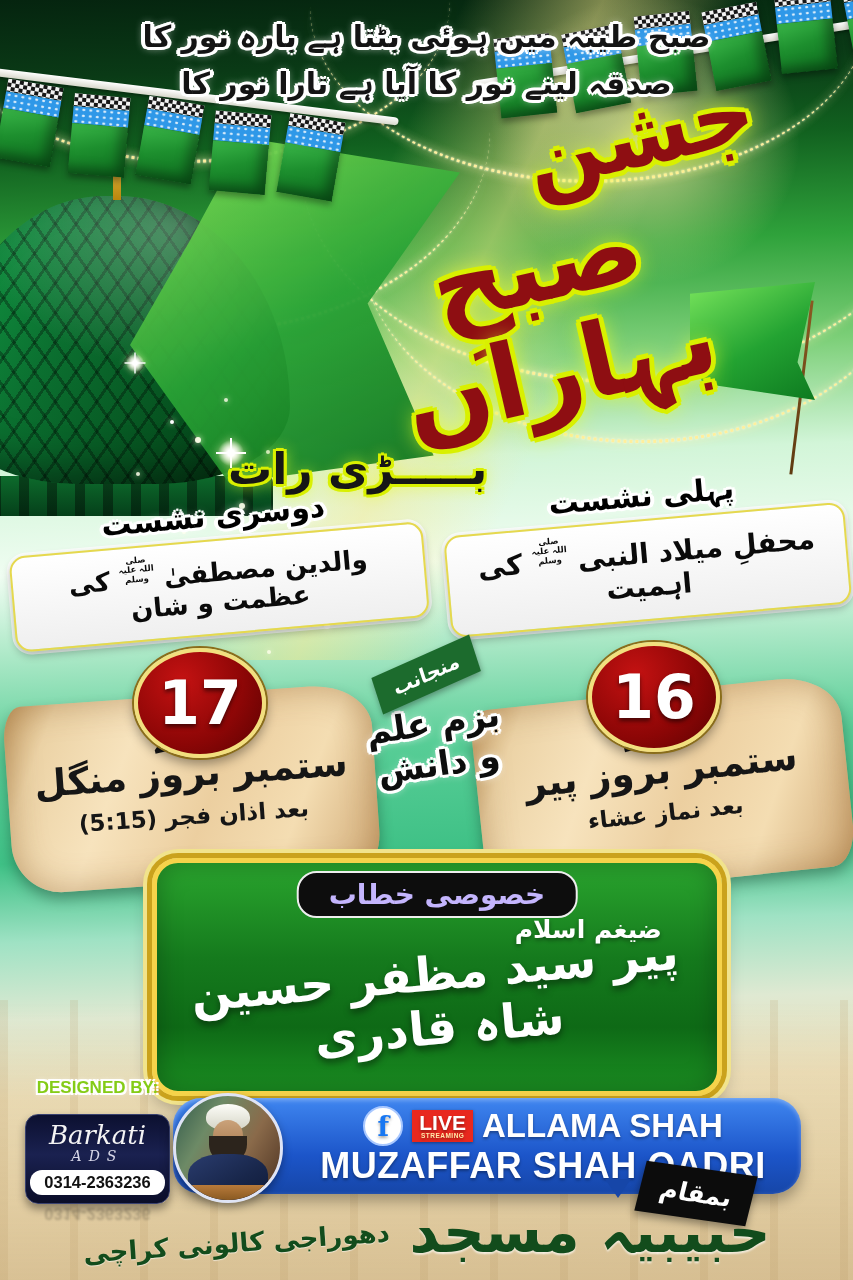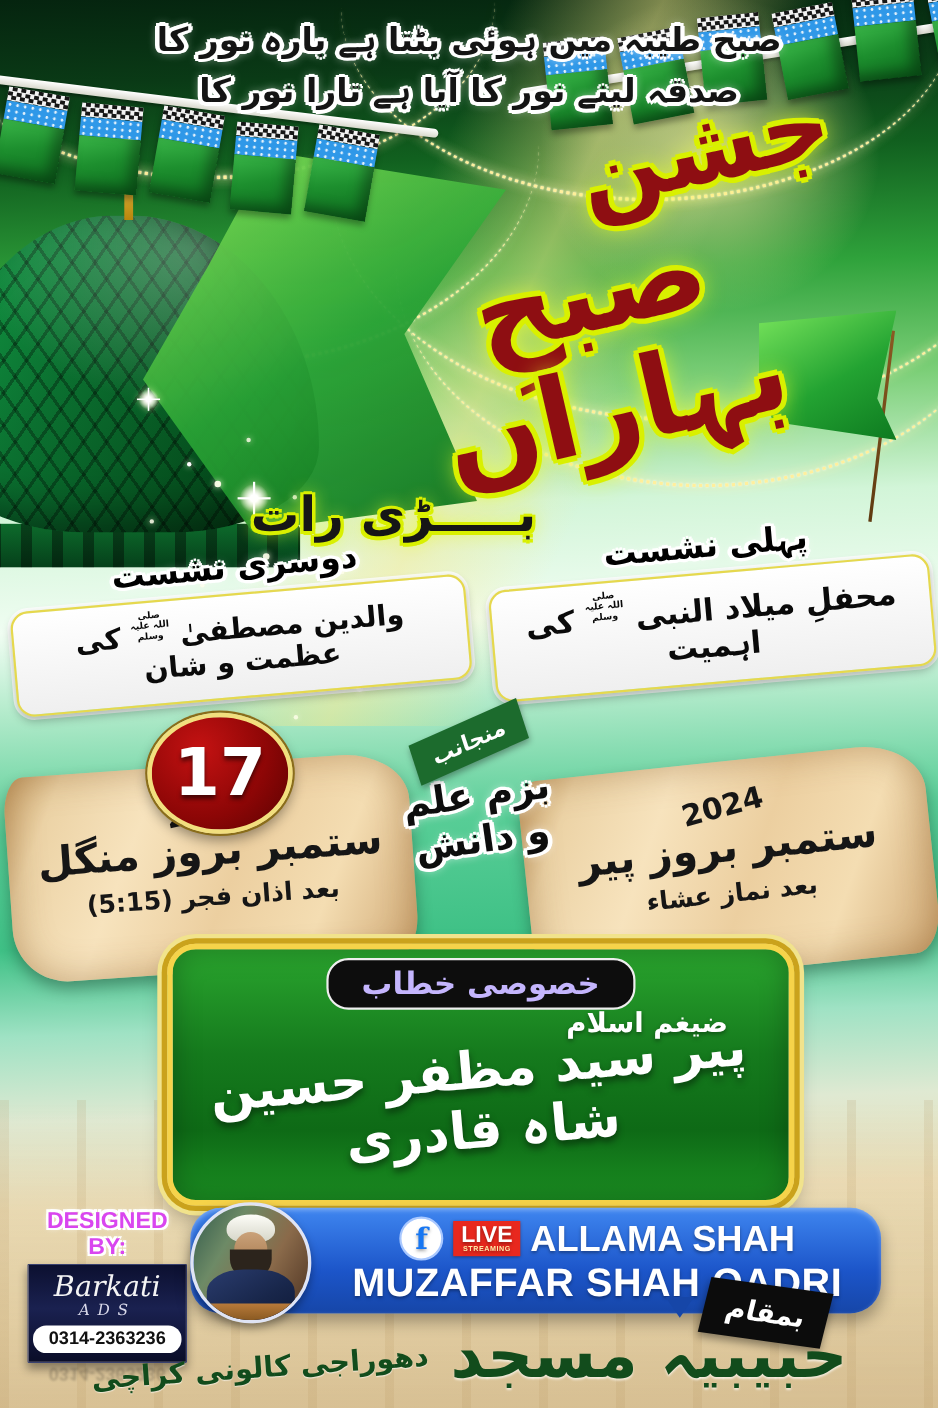--- a/index.html
+++ b/index.html
@@ -167,25 +167,25 @@
     color:#c4b5fd;padding:5px 30px;border-radius:20px;font-size:28px;font-weight:bold;
     border:2px solid #eee;white-space:nowrap;}
   .banner-title{position:absolute;top:52px;right:55px;color:#fff;font-size:25px;font-weight:bold;
     text-shadow:0 2px 4px rgba(0,0,0,.4);}
   .banner-name{position:absolute;top:84px;left:10px;right:10px;text-align:center;color:#fff;
     font-size:47px;font-weight:bold;line-height:1.15;transform:rotate(-5deg);
     text-shadow:0 4px 7px rgba(0,0,0,.45);}
 
   
   .designer{left:25px;top:1078px;width:145px;text-align:center;}
-  .designer-label{font-size:21px;font-weight:bold;color:#d946ef;
+  .designer-label{font-size:17px;font-weight:bold;color:#84cc16;
     font-family:"Liberation Sans",sans-serif;text-shadow:-2px -2px 0 #fff,2px -2px 0 #fff,
-    -2px 2px 0 #fff,2px 2px 0 #fff,0 0 6px #fff;margin-top:20px;}
-  .designer-box{margin-top:3px;background:linear-gradient(180deg,#0c1030,#1a2150 45%,#0a0d28);
-    border-radius:1px;border:1px solid #39416f;padding:5px 4px 8px;
+    -2px 2px 0 #fff,2px 2px 0 #fff,0 0 6px #fff;}
+  .designer-box{margin-top:16px;background:linear-gradient(180deg,#0c1030,#1a2150 45%,#0a0d28);
+    border-radius:13px;border:1px solid #39416f;padding:5px 4px 8px;
     box-shadow:0 5px 9px rgba(0,0,0,.4);}
   .designer-brand{color:#f4f4f4;font-family:"DejaVu Serif",serif;font-style:italic;font-size:26px;}
   .designer-sub{color:#d9d9ea;font-family:"DejaVu Serif",serif;font-style:italic;font-size:14px;
     letter-spacing:7px;margin-top:-2px;}
   .designer-phone{margin-top:6px;background:#fff;border-radius:12px;font-size:16.5px;
     font-weight:bold;color:#111;padding:3px 0;font-family:"Liberation Sans",sans-serif;}
   .designer-reflect{transform:scaleY(-1);opacity:.22;filter:blur(1px);font-size:16.5px;
     font-weight:bold;color:#111;font-family:"Liberation Sans",sans-serif;}
 
   
@@ -351,20 +351,21 @@
       <span class="hon">صلی اللہ علیہ وسلم</span>
       <span>کی عظمت و شان</span>
     </div>
   </div>
 
   <div class="abs scroll scroll-1 rtl">
     <div class="scroll-year">2024</div>
     <div class="scroll-line">ستمبر بروز پیر</div>
     <div class="scroll-time">بعد نماز عشاء</div>
   </div>
+  <div class="abs day-badge badge-1">16</div>
 
   <div class="abs scroll scroll-2 rtl">
     <div class="scroll-year">2024</div>
     <div class="scroll-line">ستمبر بروز منگل</div>
     <div class="scroll-time">بعد اذان فجر (5:15)</div>
   </div>
   <div class="abs day-badge badge-2">17</div>
 
   <div class="abs organizer rtl">
     <div class="org-tag">منجانب</div>

